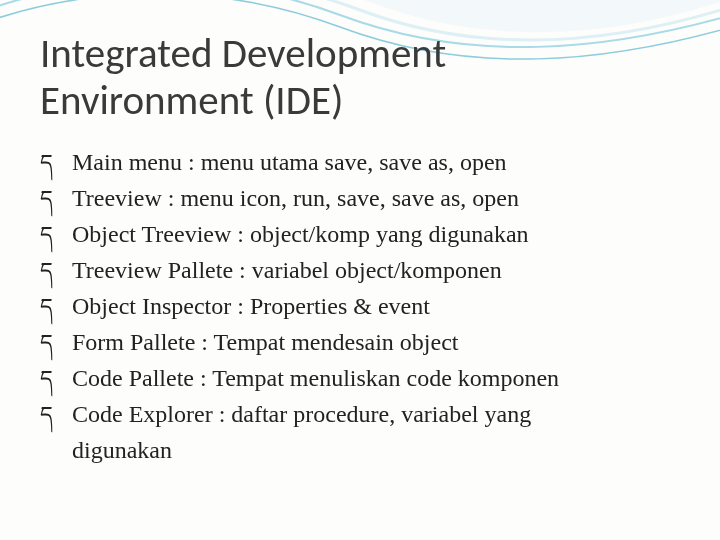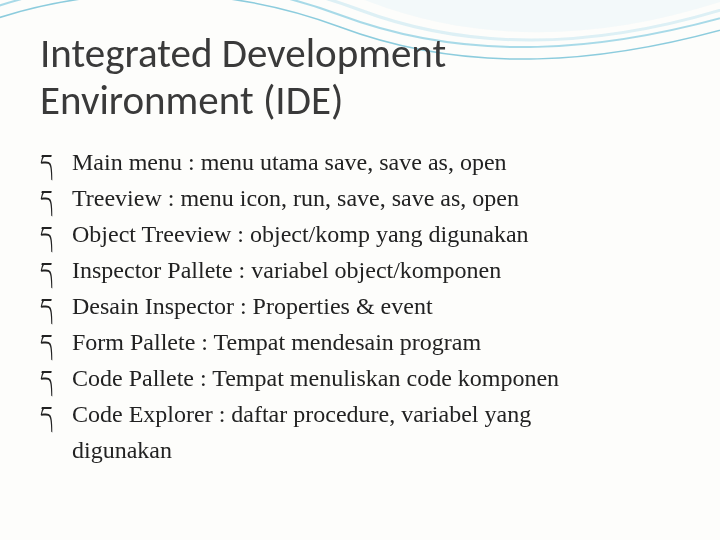--- a/index.html
+++ b/index.html
@@ -84,29 +84,29 @@
     <li>
       <span class="flourish">ད</span>
       <span class="term">Treeview</span><span> : menu icon, run, save, save as, open</span>
     </li>
     <li>
       <span class="flourish">ད</span>
       <span class="term">Object Treeview</span><span> : object/komp yang digunakan</span>
     </li>
     <li>
       <span class="flourish">ད</span>
-      <span class="term">Inspector Pallete</span><span> : variabel object/komponen</span>
+      <span class="term">Treeview Pallete</span><span> : variabel object/komponen</span>
     </li>
     <li>
       <span class="flourish">ད</span>
-      <span class="term">Desain Inspector</span><span> : Properties &amp; event</span>
+      <span class="term">Object Inspector</span><span> : Properties &amp; event</span>
     </li>
     <li>
       <span class="flourish">ད</span>
-      <span class="term">Form Pallete</span><span> : Tempat mendesain program</span>
+      <span class="term">Form Pallete</span><span> : Tempat mendesain object</span>
     </li>
     <li>
       <span class="flourish">ད</span>
       <span class="term">Code Pallete</span><span> : Tempat menuliskan code komponen</span>
     </li>
     <li>
       <span class="flourish">ད</span>
       <span class="term">Code Explorer</span><span> : daftar procedure, variabel yang digunakan</span>
     </li>
   </ul>

